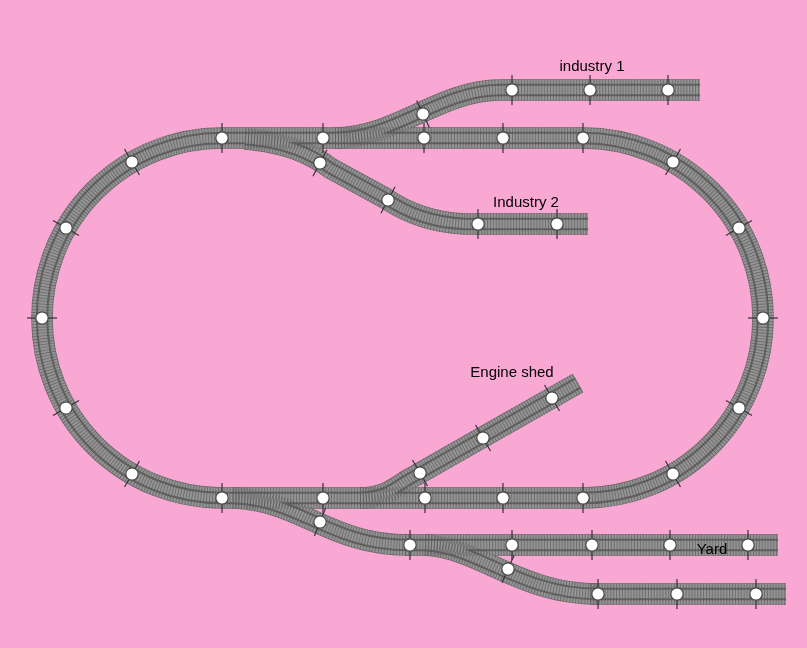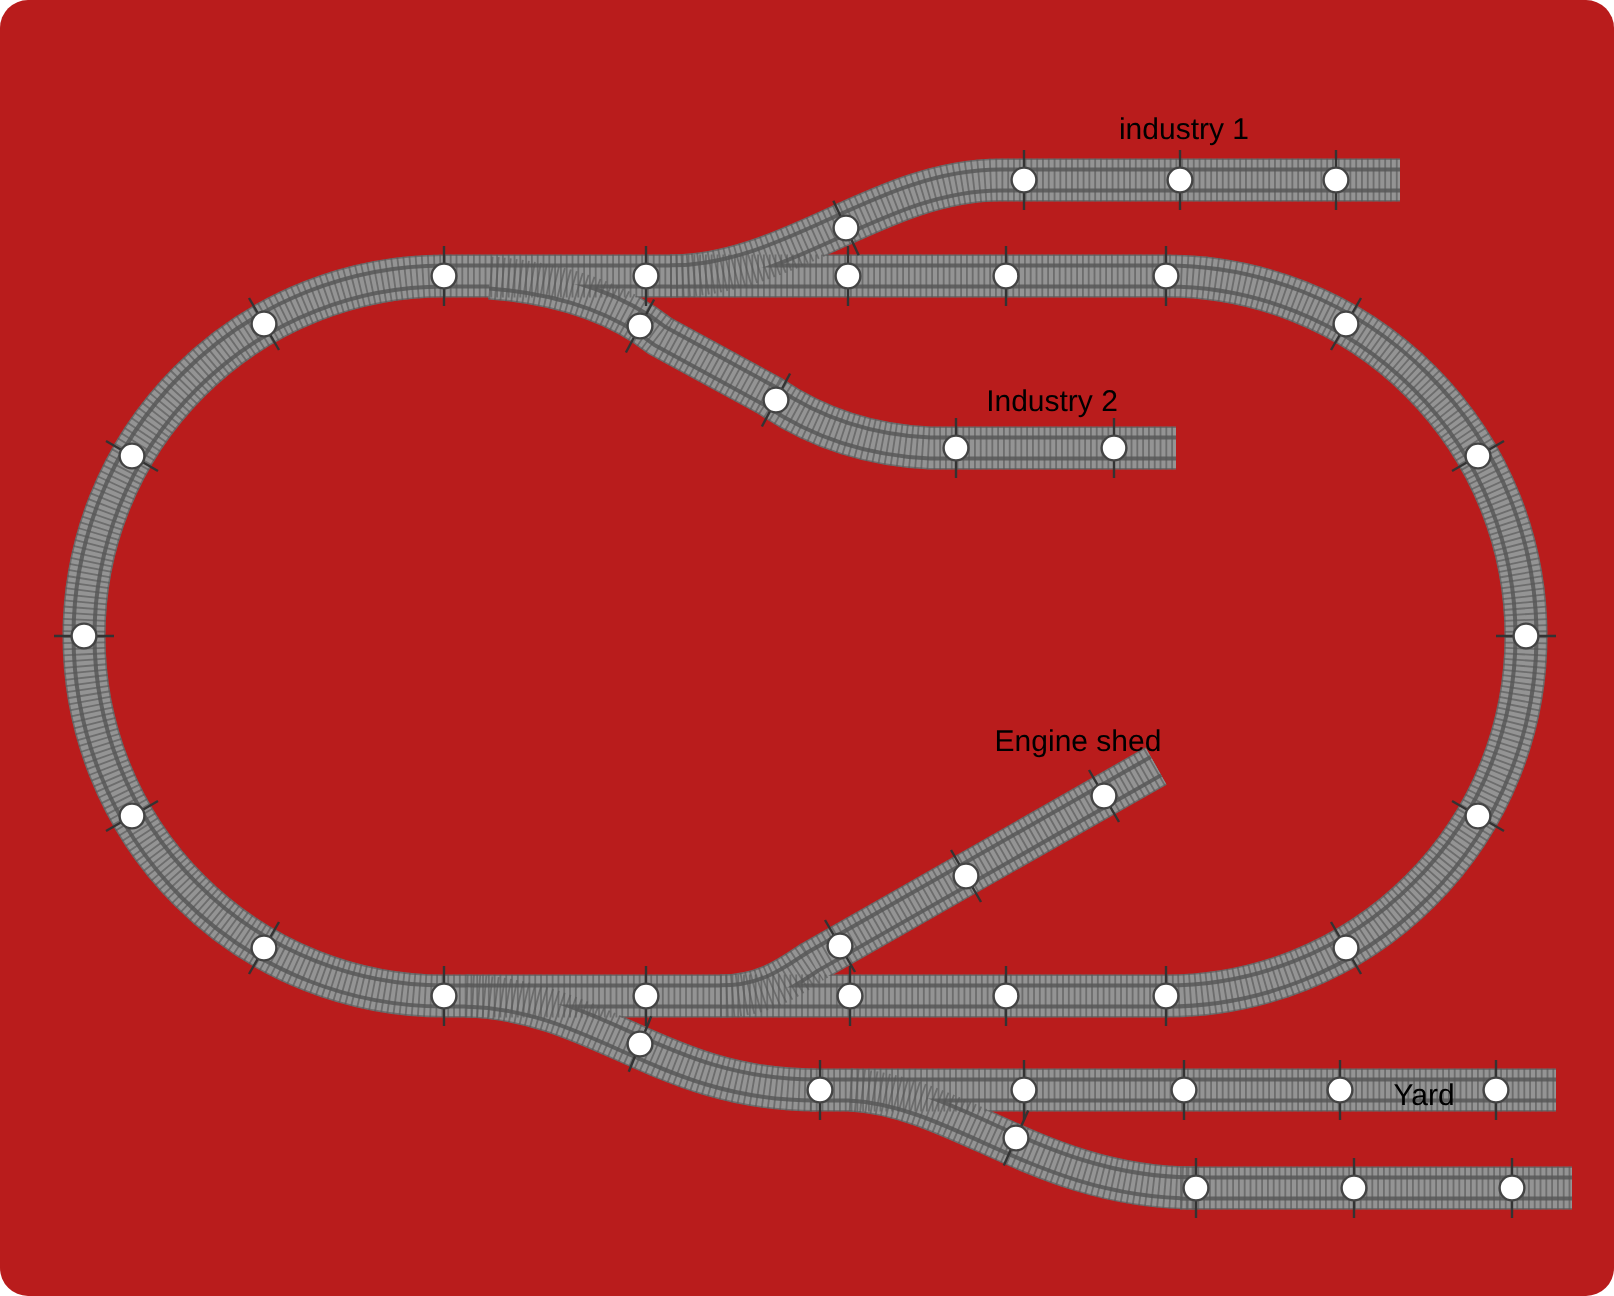--- a/index.html
+++ b/index.html
@@ -1,23 +1,22 @@
 <!DOCTYPE html>
 <html><head>
 <meta charset="utf-8">
 <style>
   html, body { margin: 0; padding: 0; background: #ffffff; }
   .canvas {
     position: relative;
     width: 807px;
     height: 648px;
-    background: #b91c1c;
+    background: #f9a8d4;
     overflow: hidden;
     font-family: "Liberation Sans", sans-serif;
-    border-radius: 14px;
   }
   #track-svg { position: absolute; left: 0; top: 0; }
   .track-label {
     position: absolute;
     transform: translate(-50%, -50%);
     font-size: 15px;
     line-height: 1;
     color: #000000;
     white-space: nowrap;
     user-select: none;
@@ -151,15 +150,15 @@
         <circle cx="598" cy="594" r="6.2" fill="#ffffff" stroke="#444444" stroke-width="1.2"></circle>
         <line x1="677" y1="579" x2="677" y2="609" stroke="#333333" stroke-width="1.2"></line>
         <circle cx="677" cy="594" r="6.2" fill="#ffffff" stroke="#444444" stroke-width="1.2"></circle>
         <line x1="756" y1="579" x2="756" y2="609" stroke="#333333" stroke-width="1.2"></line>
         <circle cx="756" cy="594" r="6.2" fill="#ffffff" stroke="#444444" stroke-width="1.2"></circle>
       </g>
     </svg>
 
   <div class="track-label" style="left: 592px; top: 65px; color: rgb(0, 0, 0);">industry 1</div>
   <div class="track-label" style="left: 526px; top: 201px; color: rgb(0, 0, 0);">Industry 2</div>
-  <div class="track-label" style="left: 539px; top: 371px; color: rgb(0, 0, 0);">Engine shed</div>
+  <div class="track-label" style="left: 512px; top: 371px; color: rgb(0, 0, 0);">Engine shed</div>
   <div class="track-label" style="left: 712px; top: 548px; color: rgb(0, 0, 0);">Yard</div>
 </div>
 
 </body></html>

